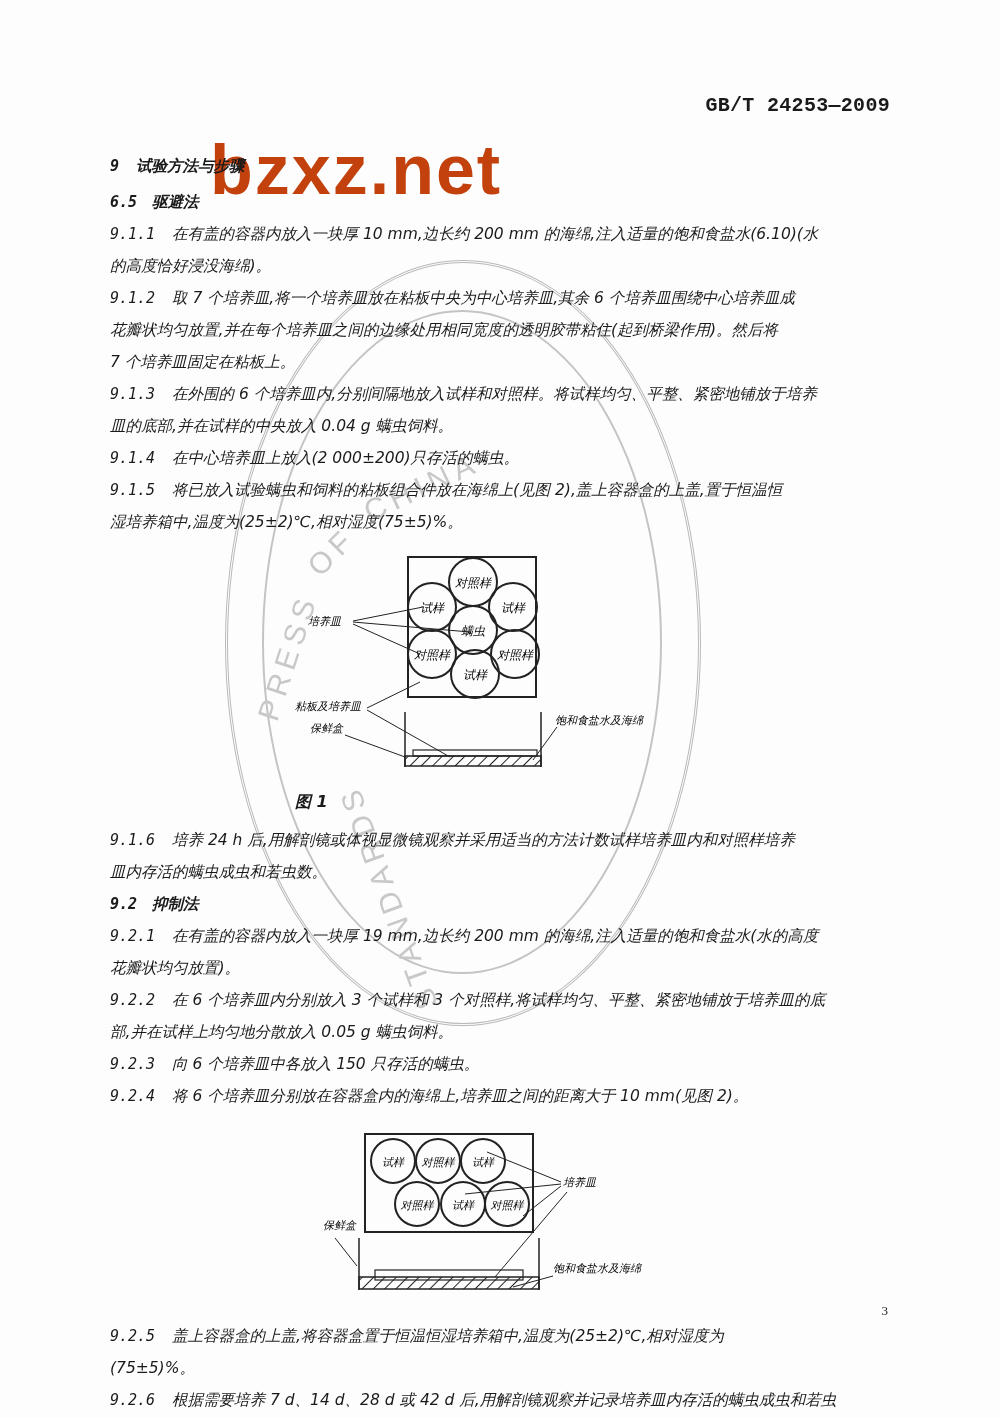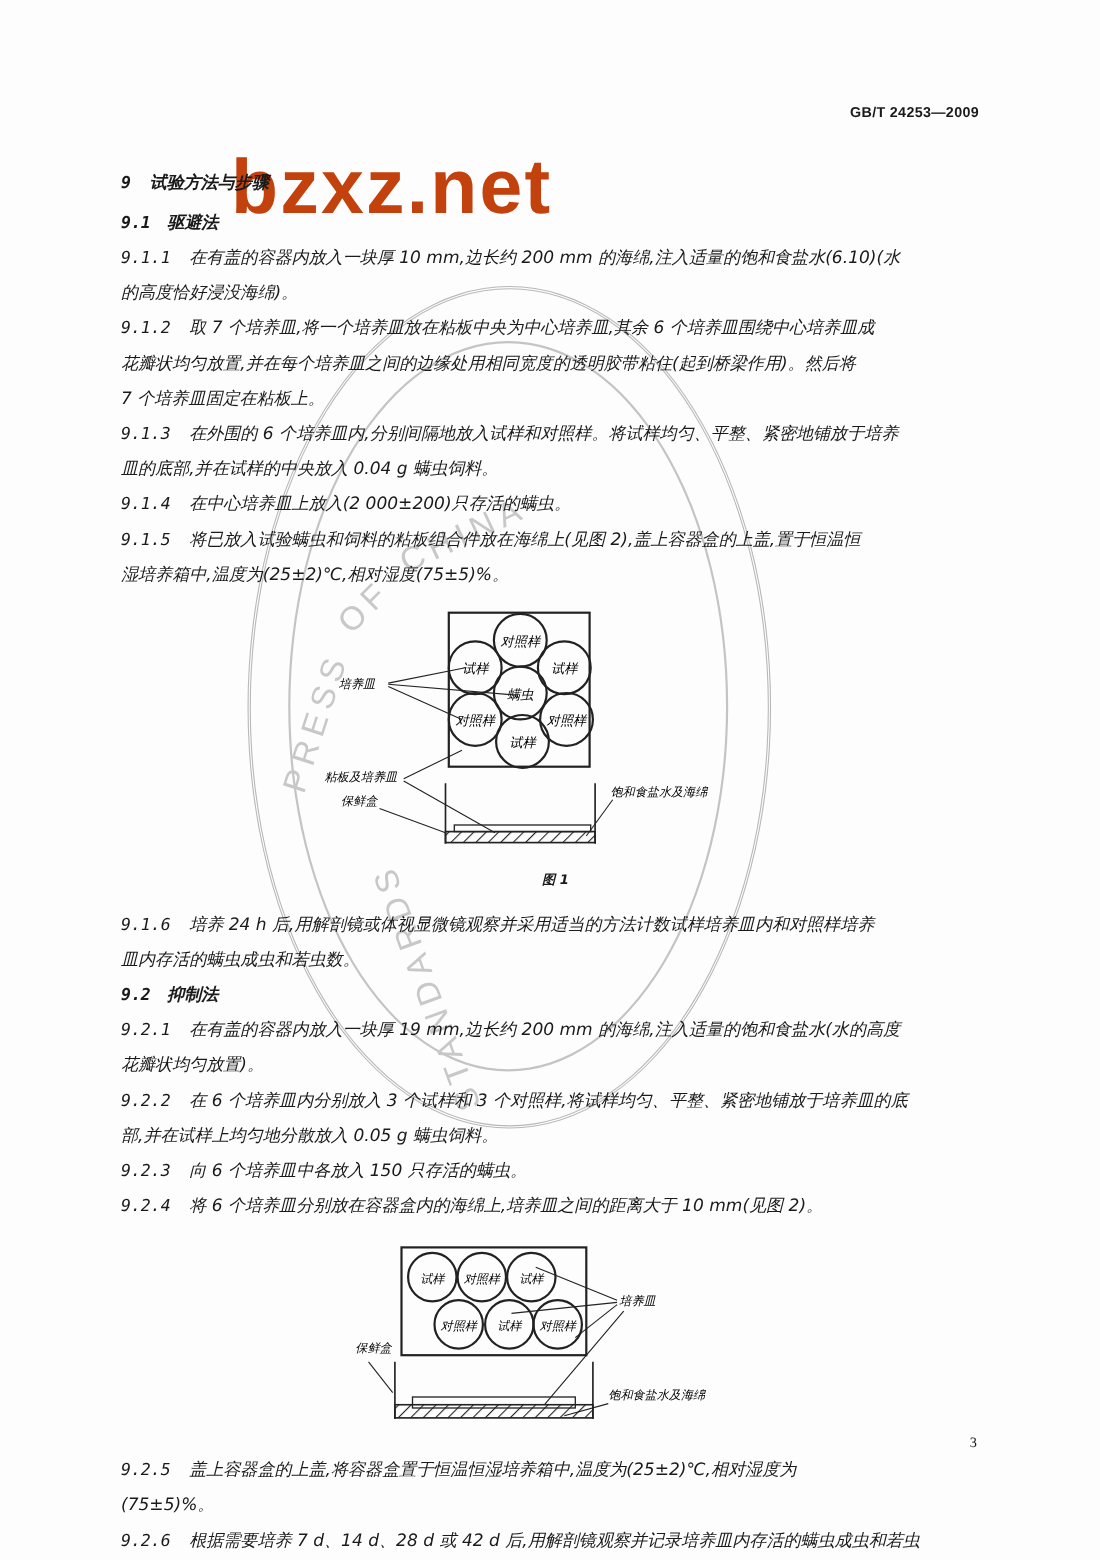--- a/index.html
+++ b/index.html
@@ -1,36 +1,36 @@
 <!DOCTYPE html>
 <html><head>
 <meta charset="utf-8">
 <style>
   html, body { margin:0; padding:0; }
   body {
     width:1000px; height:1418px; background:#ffffff; position:relative; overflow:hidden;
     font-family: "DejaVu Sans", "Liberation Sans", sans-serif; color:#1a1a1a;
   }
   .page { position:absolute; left:0; top:0; width:1000px; height:1418px; background:#fdfdfd; }
-  .std-id { position:absolute; right:110px; top:94px; font-family:Liberation Sans, sans-serif; font-weight:bold; font-size:13px; letter-spacing:0.3px; }
+  .std-id { position:absolute; right:110px; top:94px; font-family:Liberation Mono, monospace; font-weight:bold; font-size:20px; letter-spacing:0.3px; }
   .watermark { position:absolute; left:210px; top:130px; font-family:"Liberation Sans",sans-serif; font-weight:bold; font-size:70px; color:#c2410c; letter-spacing:2px; z-index:0; }
   .stamp-outer { position:absolute; left:225px; top:260px; width:470px; height:760px; border:3px double #b8b8b8; border-radius:50%; z-index:0; }
   .stamp-inner { position:absolute; left:262px; top:310px; width:396px; height:660px; border:2px double #c4c4c4; border-radius:50%; z-index:0; }
   .stamp-text { position:absolute; font-family:"Liberation Sans",sans-serif; font-size:30px; color:#c8c8c8; letter-spacing:6px; z-index:0; }
   .content { position:absolute; left:110px; top:150px; width:790px; z-index:1;font-style:italic; }
   .line { font-size:15.5px; line-height:32px; white-space:nowrap; }
   .num { display:inline-block; font-family:"DejaVu Sans Mono","Liberation Mono",monospace; font-size:15px; }
   .para .num { width:62px; }
   .h1 .num { width:26px; }
   .h2 .num { width:42px; }
   .bold { font-weight:bold; }
   .cont { padding-left:0; }
   .fig { position:relative; margin:0 auto; }
   .fig svg { display:block; margin:0 auto; }
-  .fig-caption { text-align:center; font-size:12px; font-weight:bold; }
+  .fig-caption { font-size:16px; font-weight:bold; }
   .page-num { position:absolute; right:112px; top:1303px; font-size:13px; font-family:"Liberation Serif",serif; }
 </style>
 </head>
 <body>
 
 <div class="page">
 
   <div class="watermark">bzxz.net</div>
   <div class="stamp-outer"></div>
   <div class="stamp-inner"></div>
@@ -41,21 +41,21 @@
 
   <div class="std-id">GB/T 24253—2009</div>
 
   <div class="content">
 
     <div class="line h1 bold">
       <span class="num">9</span><span>试验方法与步骤</span>
     </div>
 
     <div class="line h2 bold" style="margin-top:4px;">
-      <span class="num">9.1</span><span>驱避法</span>
+      <span class="num">6.5</span><span>驱避法</span>
     </div>
 
     <div class="para">
       <div class="line"><span class="num">9.1.1</span><span>在有盖的容器内放入一块厚 10 mm,边长约 200 mm 的海绵,注入适量的饱和食盐水(6.10)(水</span></div>
       <div class="line cont">的高度恰好浸没海绵)。</div>
     </div>
 
     <div class="para">
       <div class="line"><span class="num">9.1.2</span><span>取 7 个培养皿,将一个培养皿放在粘板中央为中心培养皿,其余 6 个培养皿围绕中心培养皿成</span></div>
       <div class="line cont">花瓣状均匀放置,并在每个培养皿之间的边缘处用相同宽度的透明胶带粘住(起到桥梁作用)。然后将</div>

